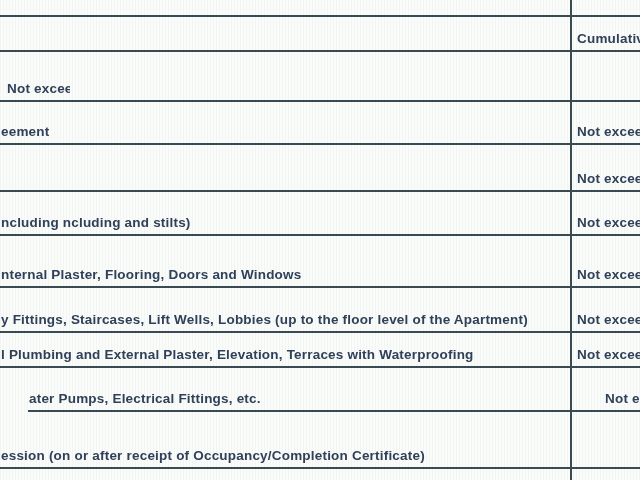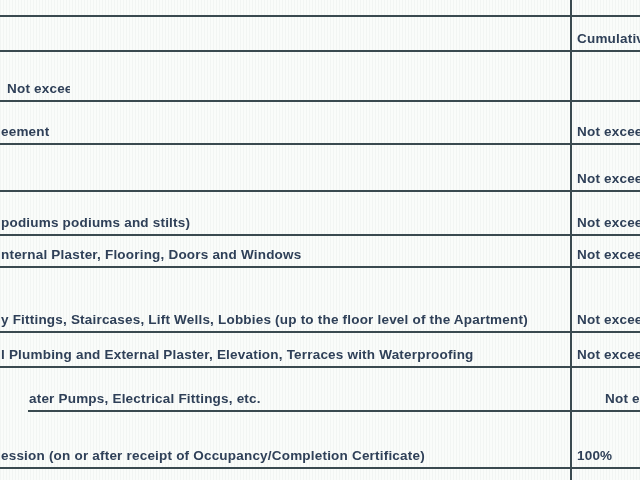--- a/index.html
+++ b/index.html
@@ -84,28 +84,28 @@
     <div class="cell desc">
       <span></span>
     </div>
     <div class="cell val">
       <span>Not excee</span>
     </div>
   </div>
 
   <div class="row" style="top:192px; height:44px;">
     <div class="cell desc">
-      <span>podiums podiums and stilts)</span>
+      <span>ncluding ncluding and stilts)</span>
     </div>
     <div class="cell val">
       <span>Not excee</span>
     </div>
   </div>
 
-  <div class="row" style="top:236px; height:32px;">
+  <div class="row" style="top:236px; height:52px;">
     <div class="cell desc">
       <span>nternal Plaster, Flooring, Doors and Windows</span>
     </div>
     <div class="cell val">
       <span>Not excee</span>
     </div>
   </div>
 
   <div class="row" style="top:284px; height:49px;">
     <div class="cell desc">
@@ -131,20 +131,17 @@
     </div>
     <div class="cell val">
       <span>Not excee</span>
     </div>
   </div>
 
   <div class="row" style="top:417px; height:52px;text-align:center;">
     <div class="cell desc">
       <span>ession (on or after receipt of Occupancy/Completion Certificate)</span>
     </div>
-    <div class="cell val">
-      <span>100%</span>
-    </div>
   </div>
 
   <div class="vline"></div>
 
 </div>
 
 </body></html>

